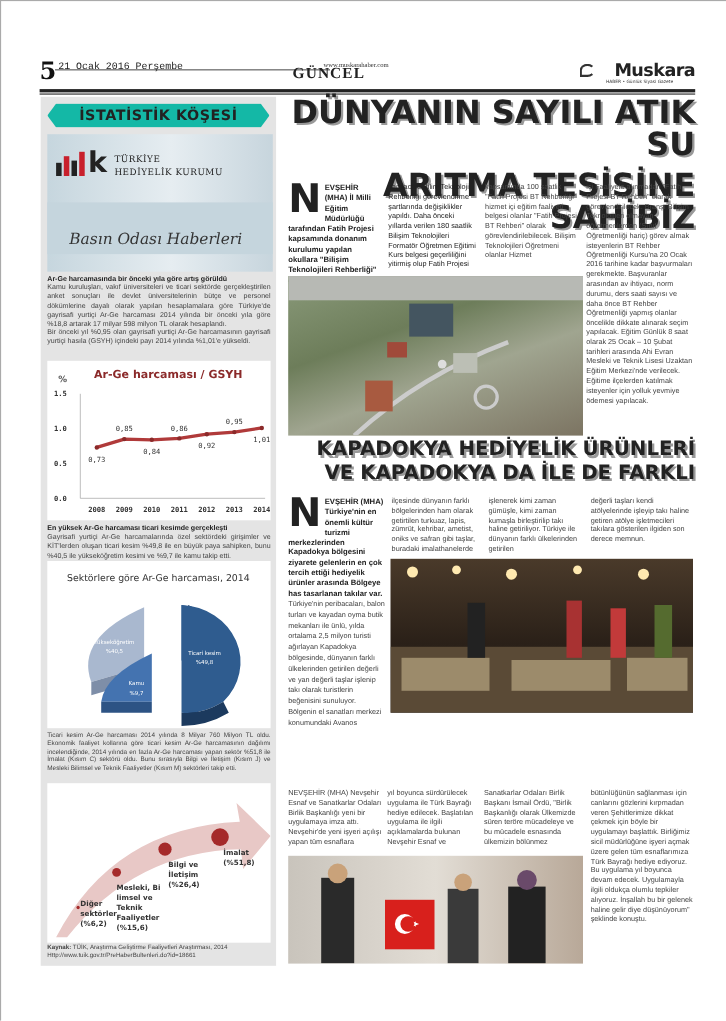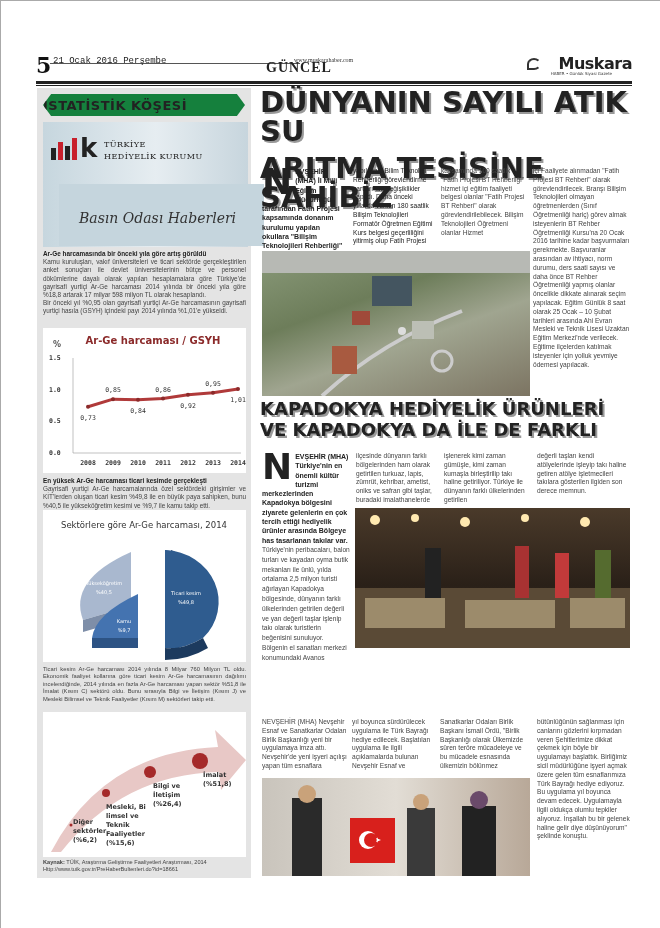--- a/index.html
+++ b/index.html
@@ -14,36 +14,36 @@
 .guncel{position:absolute;left:230px;top:6px;font-family:Liberation Serif, serif;font-weight:bold;font-size:14px;letter-spacing:1px;color:#222}
 .web{position:absolute;left:258px;top:3px;font-family:"Liberation Serif",serif;font-size:6px;color:#333}
 .logo{position:absolute;right:0;top:0;display:flex;align-items:center;gap:18px}
 .logo .mk{font-family:"DejaVu Sans",sans-serif;font-weight:bold;font-size:16px;color:#222;letter-spacing:-0.5px}
 .logo .haber{position:absolute;right:20px;top:17px;font-size:4px;color:#333;white-space:nowrap}
 .logo-icon{width:14px;height:12px;border:2px solid #333;border-radius:50% 50% 50% 0;border-right-color:transparent}
 .hrule{position:absolute;left:36px;top:81px;width:596px;height:3px;background:#222}
 .hrule2{position:absolute;left:36px;top:85px;width:596px;height:1px;background:#222}
 
 .left{position:absolute;left:37px;top:88px;width:214px;height:790px;background:#e4e4e4}
-.ik-banner{position:absolute;left:6px;top:6px;width:202px;height:22px;background:#15803d;clip-path:polygon(4% 0,96% 0,100% 50%,96% 100%,4% 100%,0 50%);display:flex;align-items:center;justify-content:flex-start}
+.ik-banner{position:absolute;left:6px;top:6px;width:202px;height:22px;background:#14b8a6;clip-path:polygon(4% 0,96% 0,100% 50%,96% 100%,4% 100%,0 50%);display:flex;align-items:center;justify-content:center}
 .ik-banner span{font-family:"DejaVu Sans",sans-serif;font-weight:bold;font-size:13px;letter-spacing:0.5px;color:#222}
 .tuik{position:absolute;left:6px;top:34px;width:205px;height:125px;background:linear-gradient(90deg,#c6d6de 0%,#e6edf1 55%,#c7d5dd 100%)}
 .tuik-top{position:absolute;left:0;top:0;width:205px;height:62px}
 .tuik-mark{position:absolute;left:8px;top:14px;display:flex;align-items:flex-end;gap:2px}
 .tuik-mark .b{width:5px;background:#222}
 .tuik-mark .r{background:#c8202c}
 .tuik-mark .k{font-family:"DejaVu Sans",sans-serif;font-weight:bold;font-size:26px;line-height:24px;color:#222;margin-left:1px}
 .tuik-name{position:absolute;left:61px;top:17px;font-family:"DejaVu Serif",serif;font-size:8px;line-height:12px;color:#222;letter-spacing:0.5px}
-.tuik-bot{position:absolute;left:16px;top:62px;width:205px;height:62px;background:#c5d5dd}
+.tuik-bot{position:absolute;left:0;top:62px;width:205px;height:47px;background:#c5d5dd}
 .basin{position:absolute;left:20px;top:26px;font-family:"DejaVu Serif",serif;font-style:italic;font-size:14px;color:#333}
 .lp{position:absolute;left:6px;width:203px;font-family:"Liberation Sans",sans-serif;font-size:6.4px;line-height:8.2px;color:#444;text-align:justify}
 .lp b{color:#222}
 .chartbox{position:absolute;left:6px;width:203px;background:#fff}
 .kaynak{position:absolute;left:6px;top:771px;width:203px;font-family:"Liberation Sans",sans-serif;font-size:5.6px;line-height:7px;color:#444}
-.headline{position:absolute;left:260px;width:372px;font-family:"DejaVu Sans",sans-serif;font-weight:bold;color:#222;text-align:left;line-height:1;letter-spacing:1px;text-shadow:2px 2px 0 #999}
+.headline{position:absolute;left:260px;width:372px;font-family:"DejaVu Sans",sans-serif;font-weight:bold;color:#222;text-align:right;line-height:1;letter-spacing:1px;text-shadow:2px 2px 0 #999}
 .col{position:absolute;font-family:"Liberation Sans",sans-serif;font-size:6.6px;line-height:8.8px;color:#444}
 .col b{color:#222}
 .lead{position:absolute;font-family:"Liberation Sans",sans-serif;font-weight:bold;font-size:7px;line-height:9.3px;color:#222}
 .dropcap{float:left;font-family:"DejaVu Sans",sans-serif;font-weight:bold;font-size:36px;line-height:30px;margin:0 3px 0 0;color:#222}
 .photo{position:absolute;overflow:hidden}
 </style>
 </head>
 <body>
 
 <div class="frame"></div>

